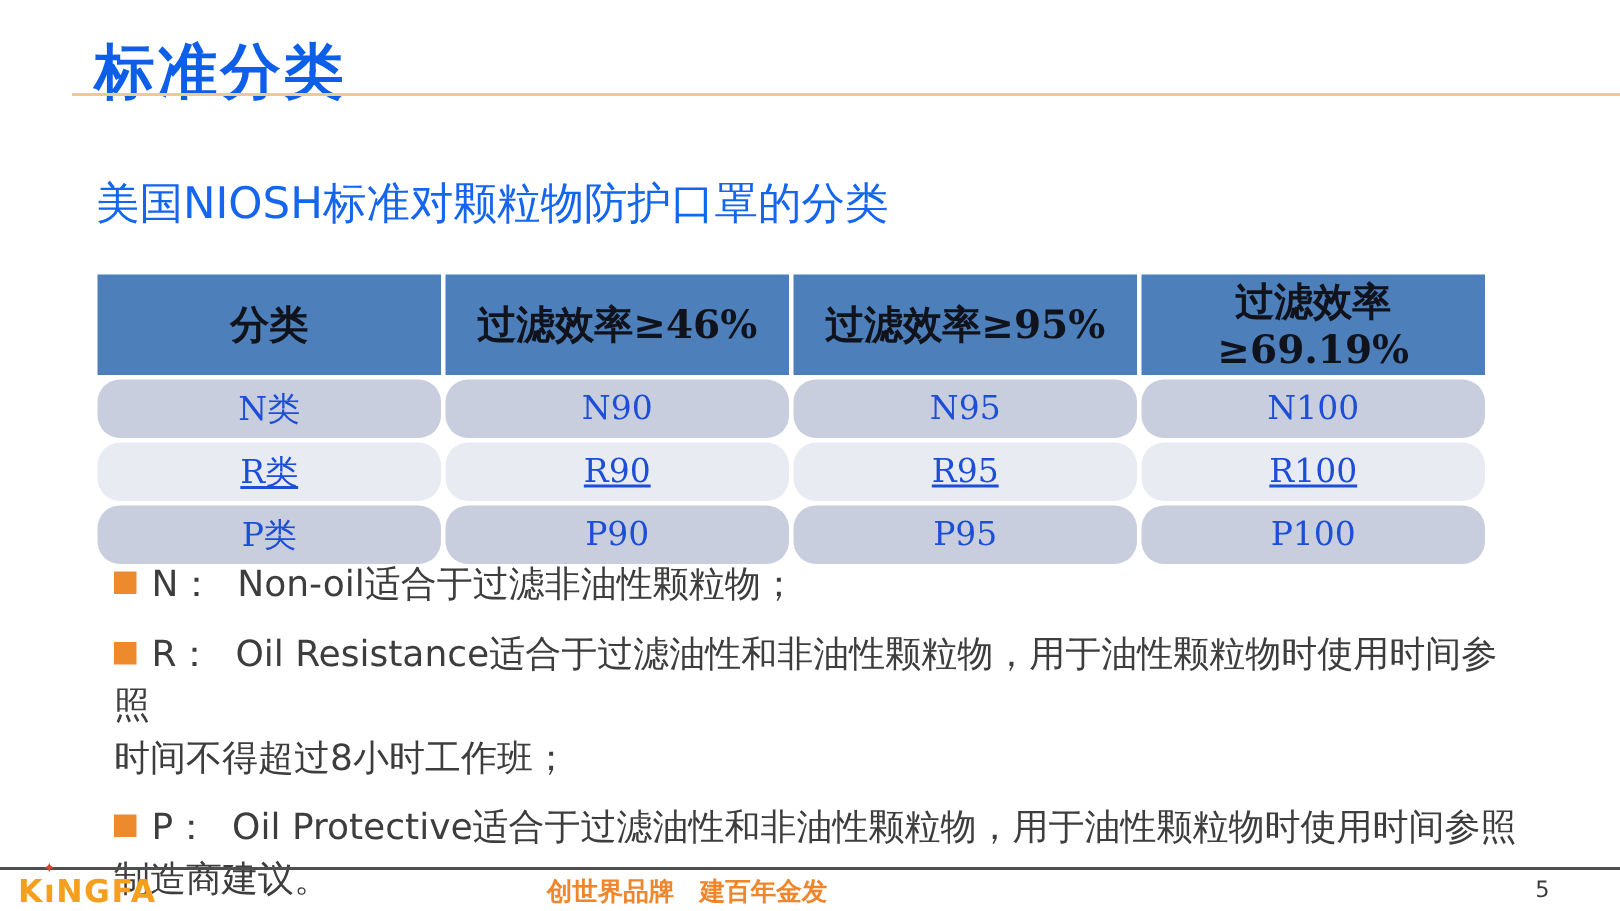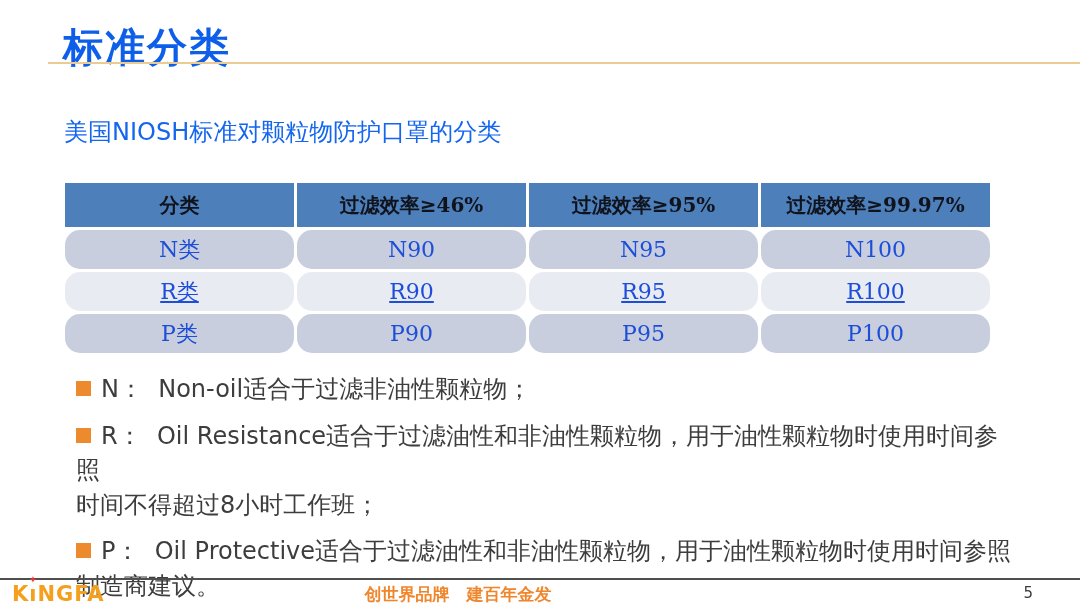--- a/index.html
+++ b/index.html
@@ -23,37 +23,37 @@
   .title-underline {
     position: absolute; left: 48px; top: 62px;
     width: 1032px; height: 2px;
     background: #eccb93;
   }
 
   
   .subtitle {
     position: absolute; left: 64px; top: 116px;
     margin: 0;
-    font-size: 24px; font-weight: normal;
+    font-size: 29px; font-weight: normal;
     color: #1566ee;
   }
 
   
   table.cls-table {
     position: absolute; left: 62px; top: 180px;
     width: 931px;
     border-collapse: separate;
     border-spacing: 3px;
     font-family: "DejaVu Serif", "Liberation Serif", serif;
     table-layout: fixed;
   }
   table.cls-table th {
     background: #4d7fbb;
     color: #10131c;
-    font-size: 20px; font-weight: bold;
+    font-size: 26px; font-weight: bold;
     height: 42px;
     text-align: center; vertical-align: middle;
   }
   table.cls-table td {
     color: #1d4ed8;
     font-size: 22px; font-weight: normal;
     height: 37px;
     text-align: center; vertical-align: middle; border-radius: 15px;
   }
   tr.row-dark td { background: #c8cede; }
@@ -114,21 +114,21 @@
   <div class="title-underline"></div>
 
   <h2 class="subtitle">美国NIOSH标准对颗粒物防护口罩的分类</h2>
 
   <table class="cls-table">
     <thead>
       <tr>
         <th>分类</th>
         <th>过滤效率≥46%</th>
         <th>过滤效率≥95%</th>
-        <th>过滤效率≥99.97%</th>
+        <th>过滤效率≥69.19%</th>
       </tr>
     </thead>
     <tbody>
       <tr class="row-dark">
         <td>N类</td>
         <td>N90</td>
         <td>N95</td>
         <td>N100</td>
       </tr>
       <tr class="row-light">

